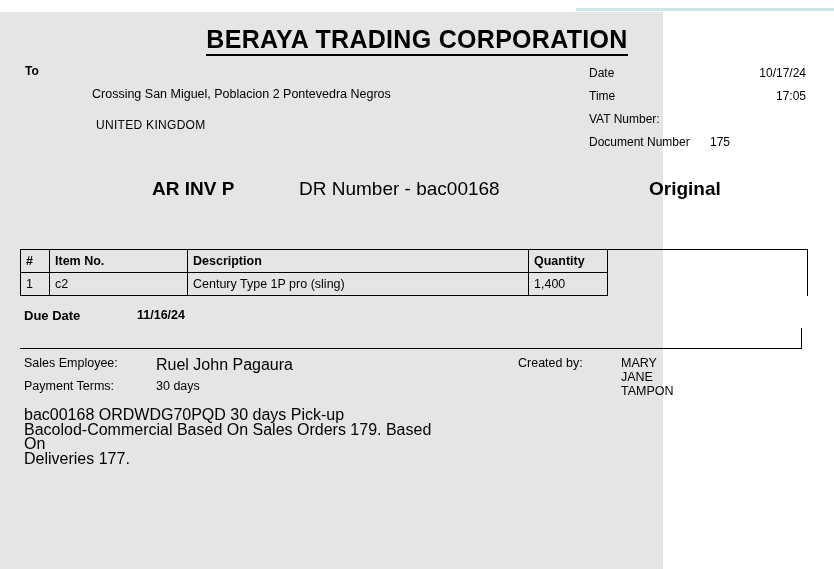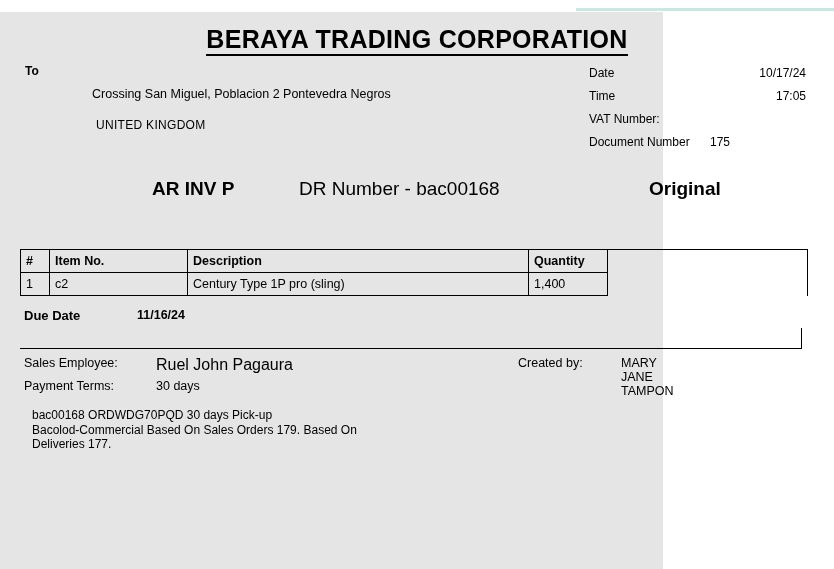--- a/index.html
+++ b/index.html
@@ -224,24 +224,24 @@
   }
   .created-value {
     position: absolute;
     left: 621px;
     top: 348px;
     font-size: 12.5px;
   }
 
   .notes {
     position: absolute;
-    left: 32px;
+    left: 24px;
     top: 400px;
     width: 430px;
-    font-size: 12px;
+    font-size: 16px;
     line-height: 14.5px;
   }
   .notes div { white-space: pre-wrap; }
 </style>
 </head>
 <body>
 
 <div class="page">
 
   <div class="top-strip">

